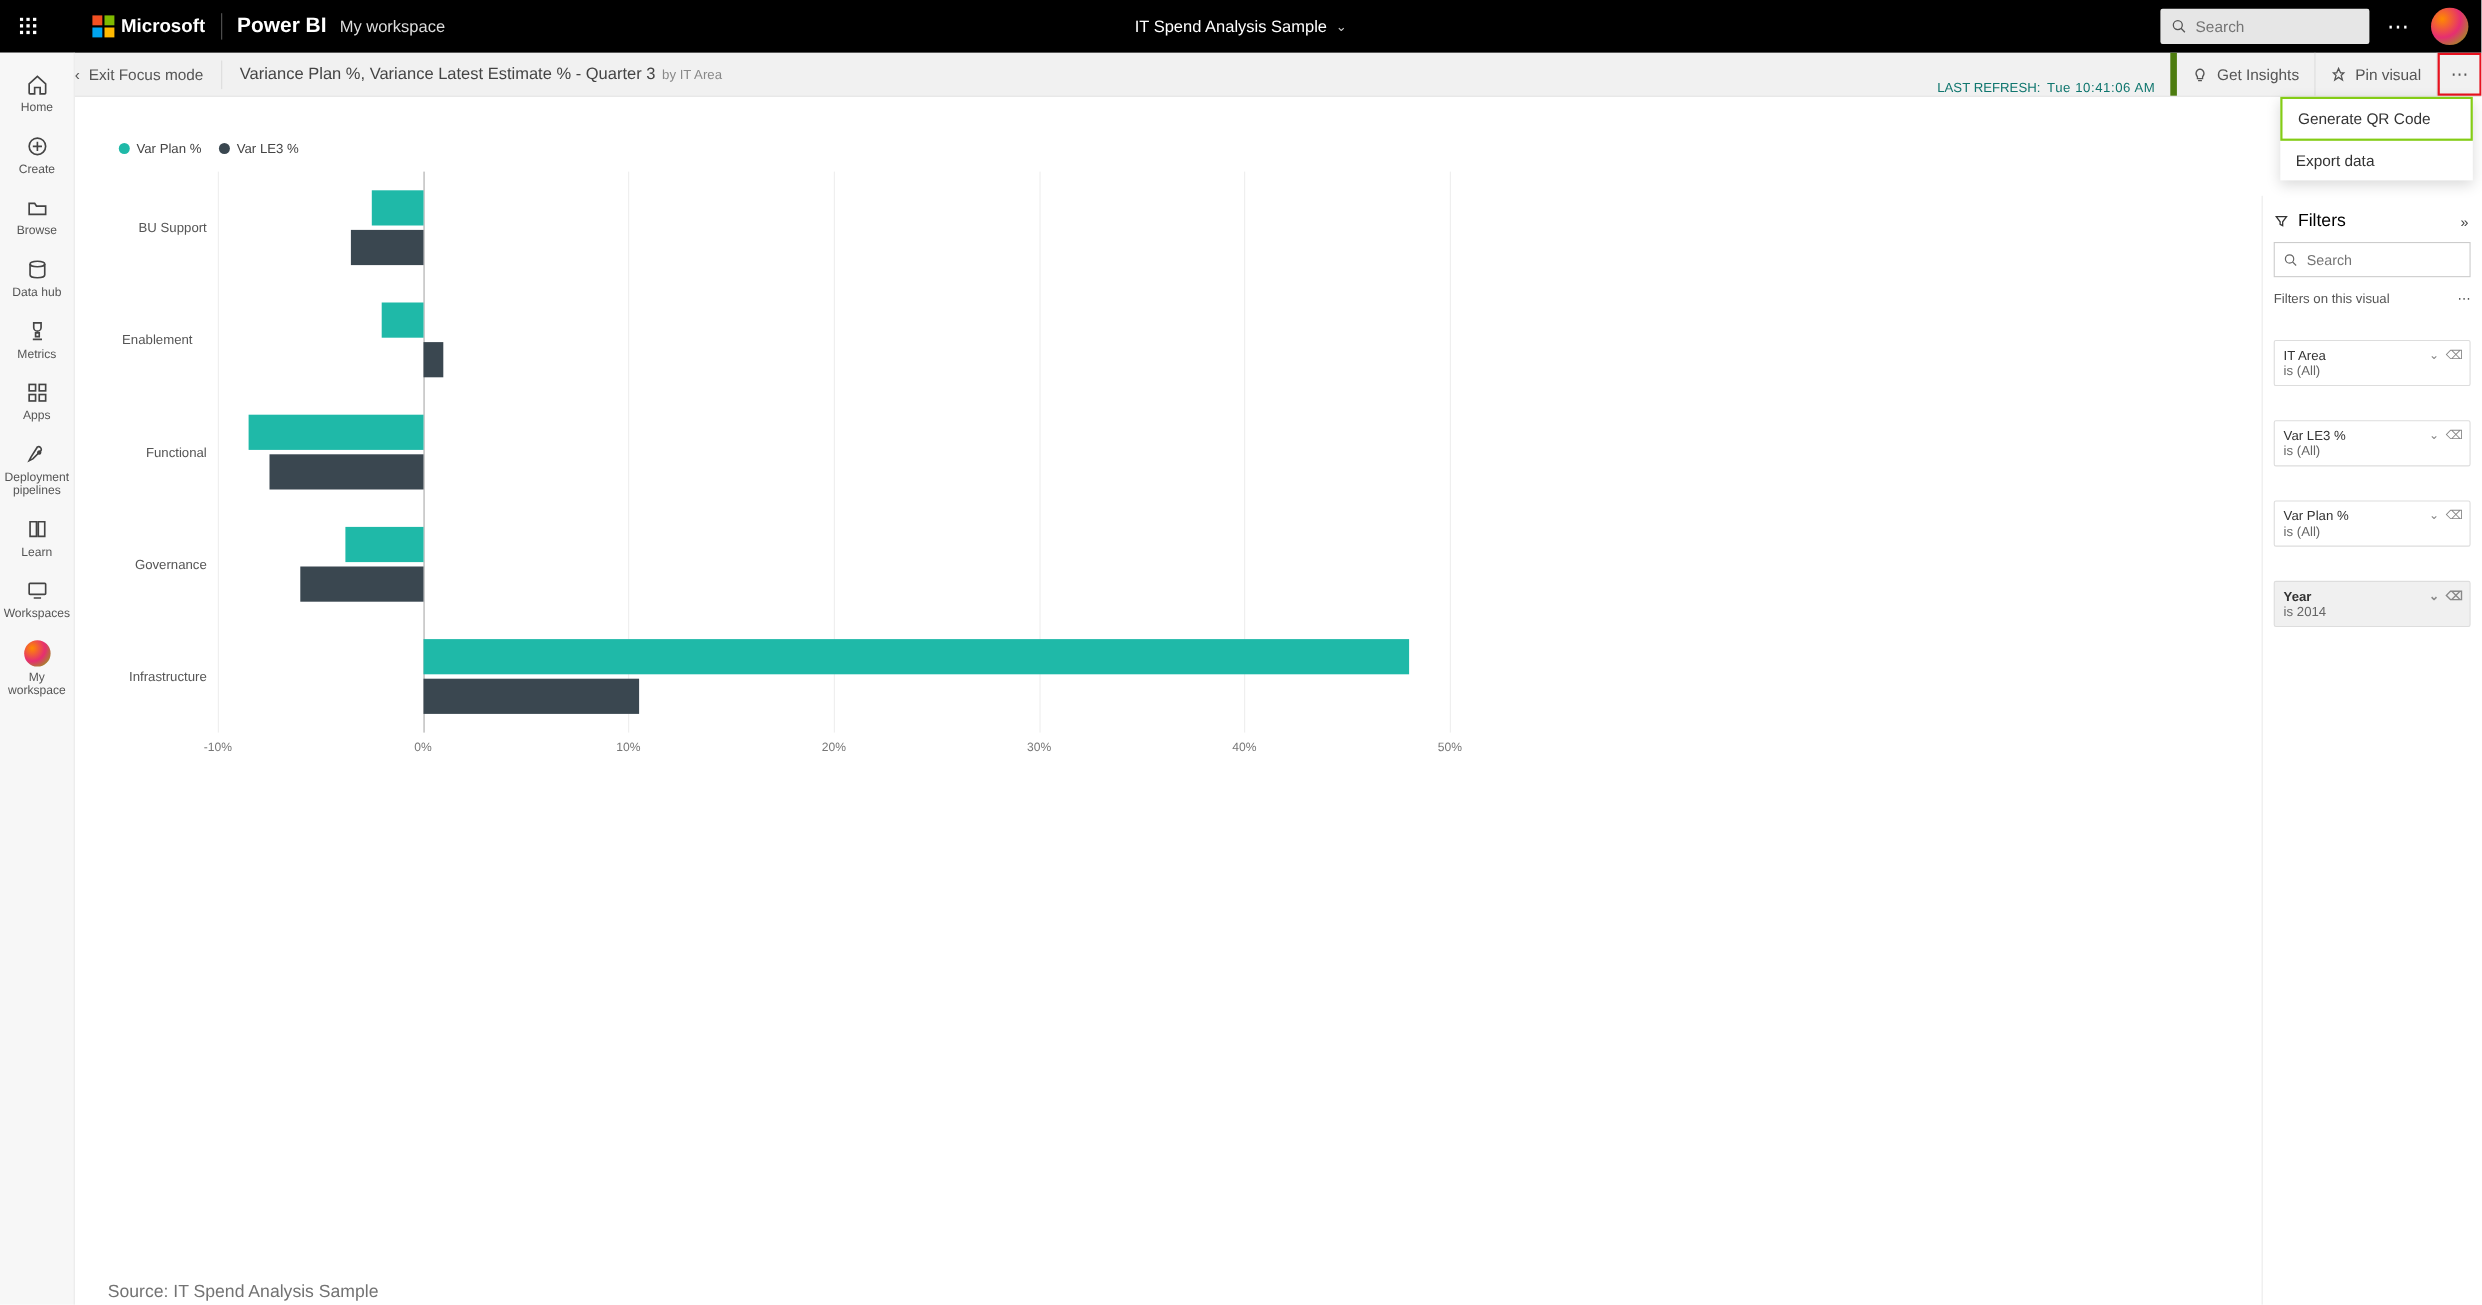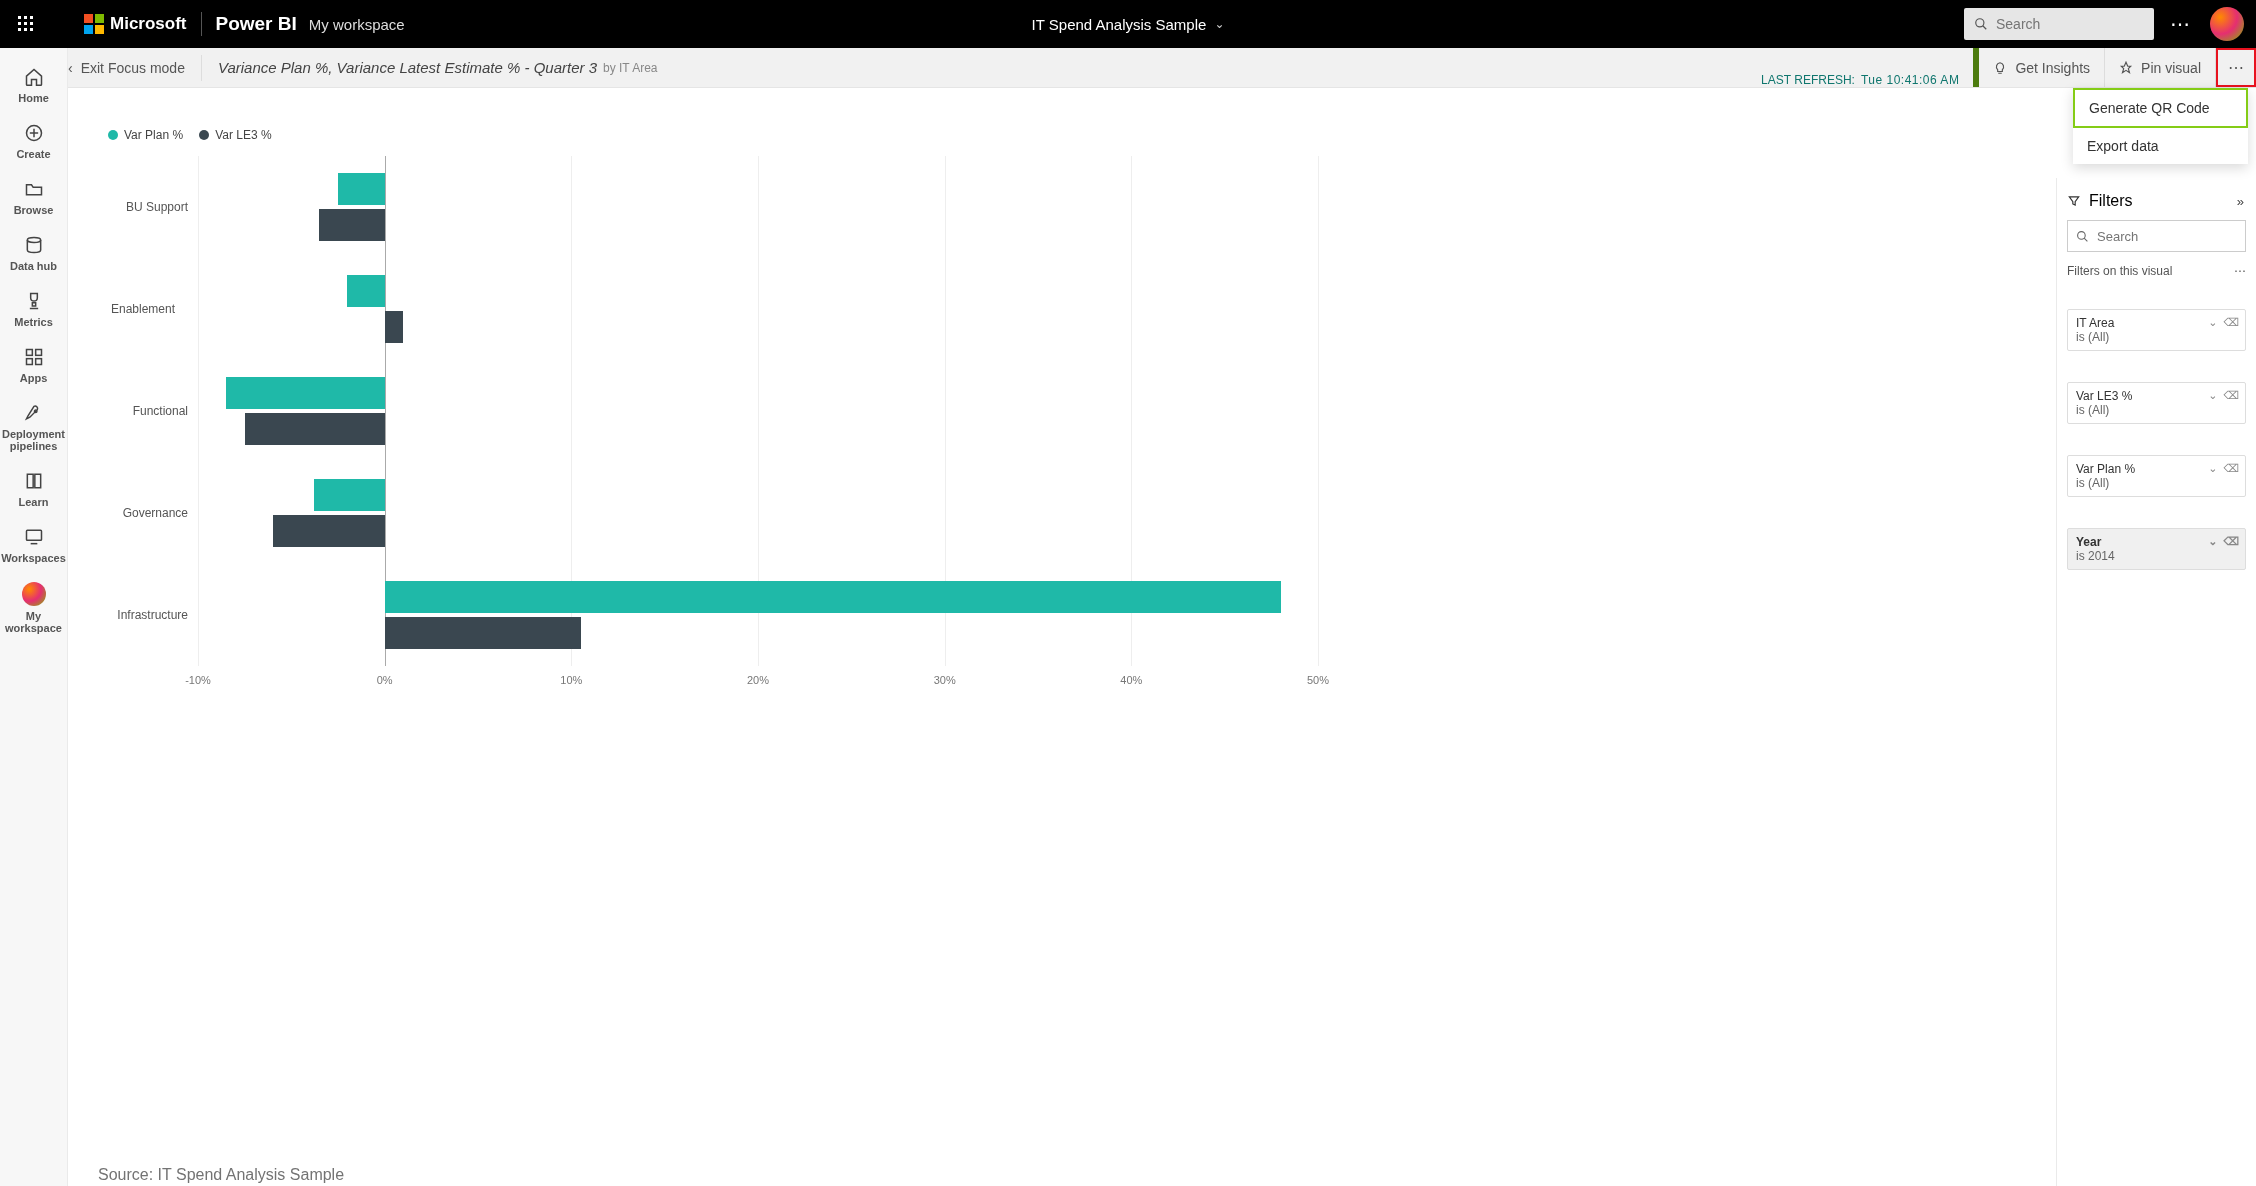--- a/index.html
+++ b/index.html
@@ -21,39 +21,39 @@
   .hdr-right{margin-left:auto;display:flex;align-items:center;gap:10px;}
   .search-box{background:#e6e6e6;width:190px;height:32px;display:flex;align-items:center;padding:0 10px;border-radius:2px;gap:8px;color:#555;}
   .search-box input{border:none;background:transparent;outline:none;font-size:14px;width:100%;color:#333;}
   .dots{color:#fff;font-size:20px;cursor:pointer;padding:0 6px;}
   .avatar{width:34px;height:34px;border-radius:50%;background:radial-gradient(circle at 30% 30%,#ff8a00,#e52e71,#7fba00);margin:0 4px;}
 
   
   .sub-header{height:40px;background:#f1f1f1;border-bottom:1px solid #e5e5e5;display:flex;align-items:center;padding-left:68px;color:#555;position:relative;}
   .exit-focus{display:flex;align-items:center;gap:8px;font-size:14px;cursor:pointer;}
   .vr2{width:1px;height:26px;background:#ddd;margin:0 16px;}
-  .viz-title{font-size:15px;color:#444;font-style:italic;}
+  .viz-title{font-size:15px;color:#444;}
   .viz-sub{font-size:12px;color:#888;margin-left:6px;}
   .sub-right{position:absolute;right:0;display:flex;align-items:center;height:100%;}
   .last-refresh{font-size:12px;color:#0f766e;border-right:6px solid #4d7c0f;padding:0 14px;height:100%;display:flex;align-items:flex-end;gap:6px;}
   .lr-val{letter-spacing:.5px;}
   .sh-btn{display:flex;align-items:center;gap:8px;padding:0 14px;height:100%;font-size:14px;color:#555;cursor:pointer;border-right:1px solid #ddd;}
   .more-btn{width:40px;display:flex;align-items:center;justify-content:center;cursor:pointer;height:100%;}
   .more-box{border:2px solid #e8121f;} 
 
   
   .drop-menu{position:absolute;top:88px;right:8px;width:175px;background:#fff;box-shadow:0 4px 12px rgba(0,0,0,.15);z-index:50;}
   .drop-item{padding:10px 14px;font-size:14px;color:#333;cursor:pointer;}
   .drop-item.hl{border:2px solid #84cc16;}
 
   
   .left-rail{position:absolute;top:48px;left:0;width:68px;bottom:0;background:#f7f7f7;border-right:1px solid #eaeaea;display:flex;flex-direction:column;align-items:center;padding-top:10px;gap:2px;}
   .rail-item{width:100%;display:flex;flex-direction:column;align-items:center;padding:8px 0;cursor:pointer;color:#555;}
   .rail-item .ic{width:22px;height:22px;display:flex;align-items:center;justify-content:center;margin-bottom:4px;}
-  .rail-item .lbl{font-size:11px;text-align:center;line-height:12px;font-weight:bold;}
+  .rail-item .lbl{font-size:11px;text-align:center;line-height:12px;}
   .rail-avatar{width:24px;height:24px;border-radius:50%;background:radial-gradient(circle at 30% 30%,#ff8a00,#e52e71,#7fba00);margin-bottom:4px;}
 
   
   .main{position:absolute;top:88px;left:68px;right:0;bottom:0;display:flex;}
   .canvas{flex:1;position:relative;padding:40px 30px 20px 30px;}
   .legend{display:flex;gap:16px;font-size:12px;color:#444;margin-left:10px;margin-bottom:14px;}
   .lg-it{display:flex;align-items:center;gap:6px;}
   .sw{width:10px;height:10px;border-radius:50%;}
   .sw-teal{background:#1fb9a8;}
   .sw-dk{background:#3a4750;}

